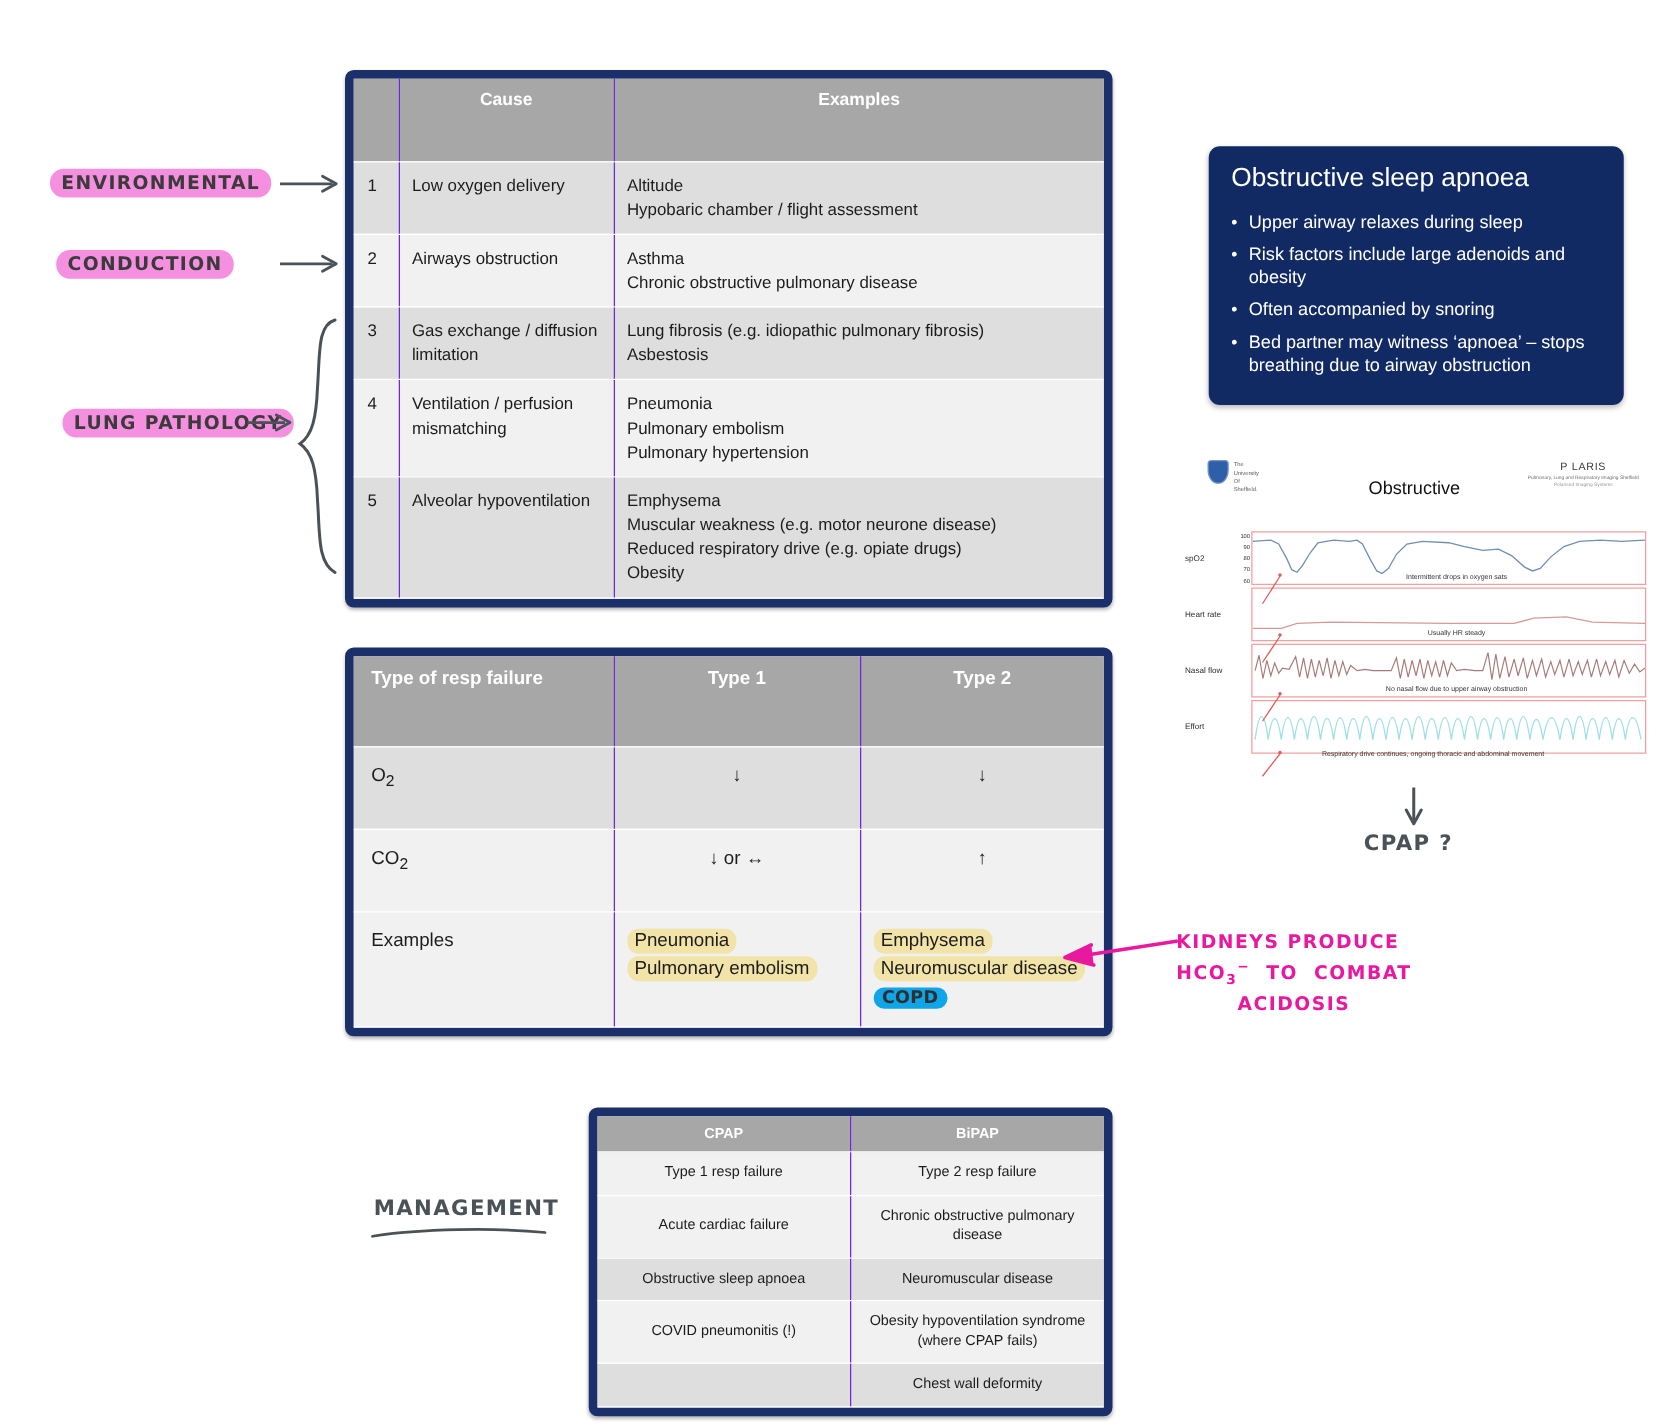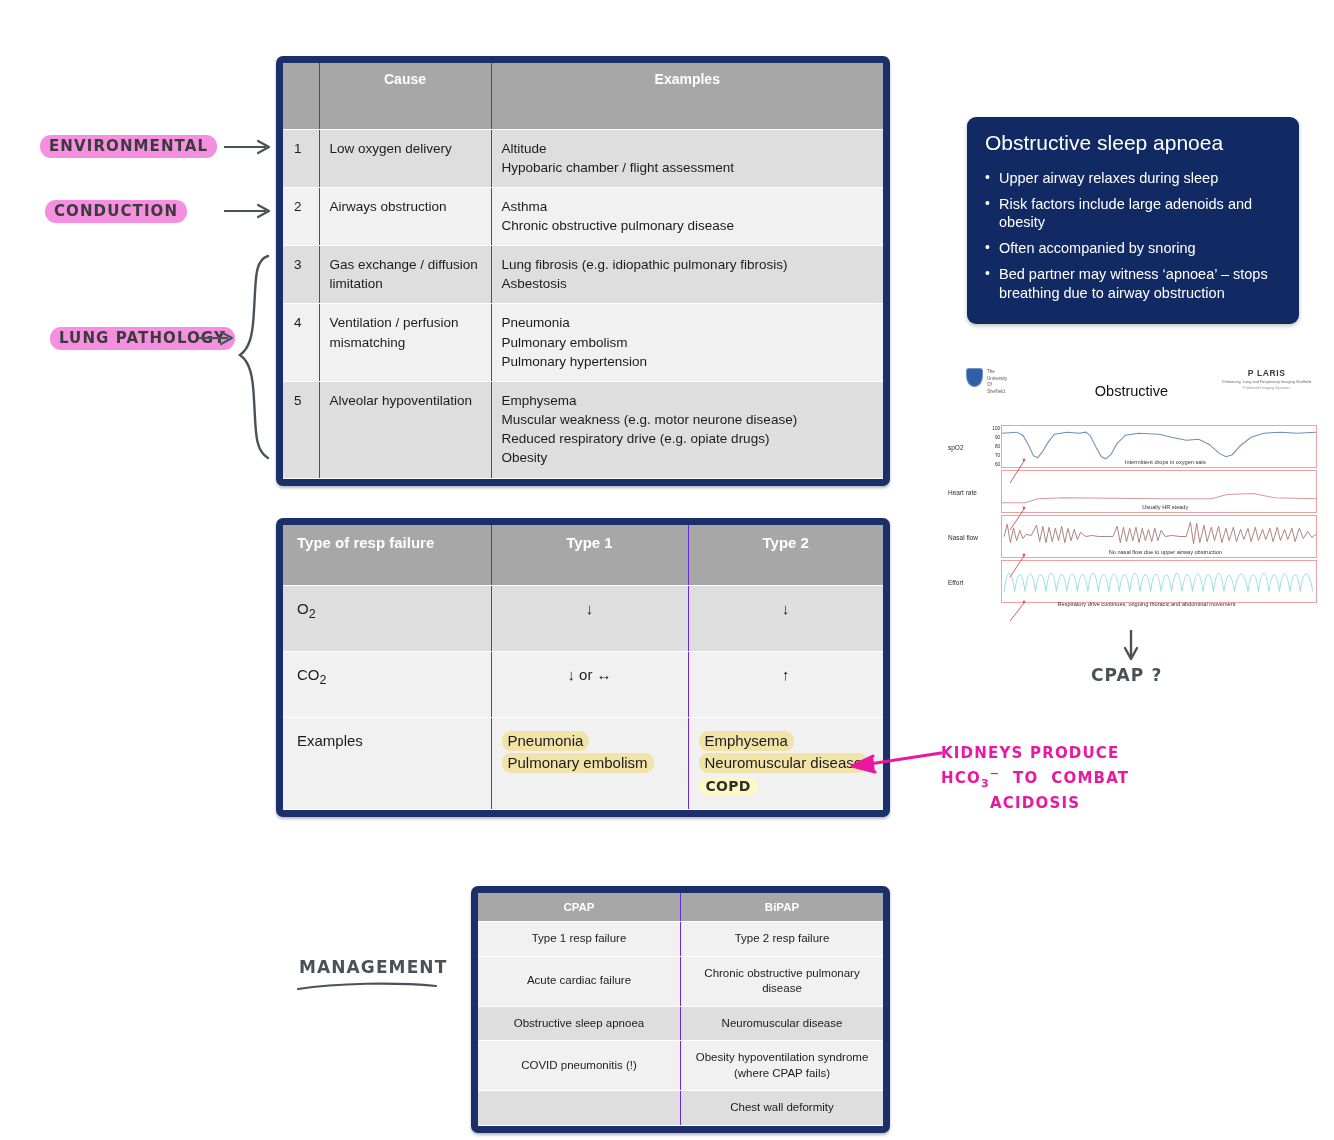--- a/index.html
+++ b/index.html
@@ -52,32 +52,32 @@
   #table-causes thead th { font-size: 14px; height: 66px; padding: 8px 6px; }
   #table-causes td { padding: 9px 10px 10px 10px; line-height: 1.42; }
   #table-causes td.num { padding-left: 11px; }
   .c-num   { width: 36px; }
   .c-cause { width: 172px; }
 
   
   #table-types { left: 276px; top: 518px; width: 614px; }
   #table-types .tbl { font-size: 15px; color: #1c1c1c; }
   #table-types thead th {
-    font-size: 15px; height: 60px; padding: 9px 6px; vertical-align: top;
+    font-size: 15px; height: 72px; padding: 9px 6px; vertical-align: top;
   }
   #table-types thead th.left { text-align: left; padding-left: 14px; }
   #table-types td { padding: 12px 10px; line-height: 1.5; height: 66px; }
   #table-types td.lbl { text-align: left; padding-left: 14px; }
   #table-types td.mid { text-align: center; }
   .t2-c1 { width: 208px; }
   .t2-c2 { width: 197px; }
 
   .hl { background: #f2e3a8; border-radius: 9px; padding: 1px 6px 2px 6px; }
   .hand-hl {
-    background: #fef9c3; border-radius: 9px; padding: 0px 7px 1px 7px;
+    background: #0ea5e9; border-radius: 9px; padding: 0px 7px 1px 7px;
     font-family: "DejaVu Sans", sans-serif; font-weight: bold;
     font-size: 14px; letter-spacing: .3px; color: #2f2f2f;
   }
 
   
   #table-management { left: 471px; top: 886px; width: 419px; }
   #table-management .tbl { font-size: 11.5px; color: #1c1c1c; }
   #table-management thead th { font-size: 11.5px; height: 18px; padding: 8px 4px; }
   #table-management td {
     padding: 9px 6px; text-align: center; line-height: 1.35; vertical-align: middle;
@@ -110,21 +110,21 @@
   #ss-shield {
     width: 17px; height: 19px; background: #2f5fa8;
     border-radius: 3px 3px 8px 8px / 3px 3px 11px 11px;
     border: 1px solid #6f93c7;
   }
   #ss-unitext {
     font-size: 4.6px; line-height: 1.45; color: #5b5b5b; padding-top: 1px;
   }
   #ss-polaris { position: absolute; right: 8px; top: 5px; text-align: center; }
   #ss-polaris .pol-main {
-    font-size: 8.5px; font-weight: bold; color: #3a3a3a; letter-spacing: .6px;
+    font-size: 8.5px; font-weight: normal; color: #3a3a3a; letter-spacing: .6px;
   }
   #ss-polaris .pol-sub1 { font-size: 3.9px; color: #6b6b6b; margin-top: 1px; }
   #ss-polaris .pol-sub2 { font-size: 3.9px; color: #9a9a9a; margin-top: 1px; }
   #ss-title {
     position: absolute; left: 0; right: 0; top: 20px; text-align: center;
     font-size: 14.5px; line-height: 1.12; color: #111111;
   }
   #ss-panels { position: absolute; left: 0; top: 62px; width: 375px; }
   .ss-panel { position: relative; margin-bottom: 2px; height: 43px; }
   .ss-rowlabel {

